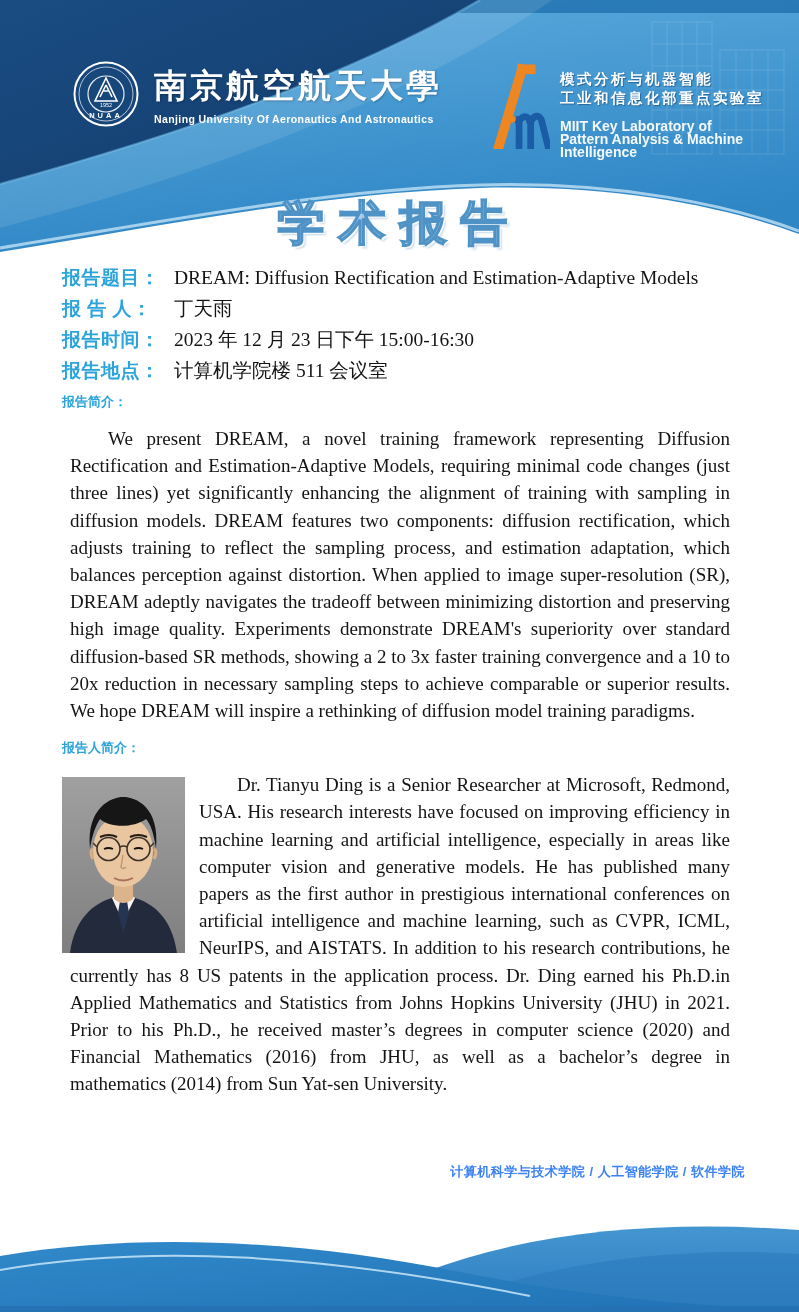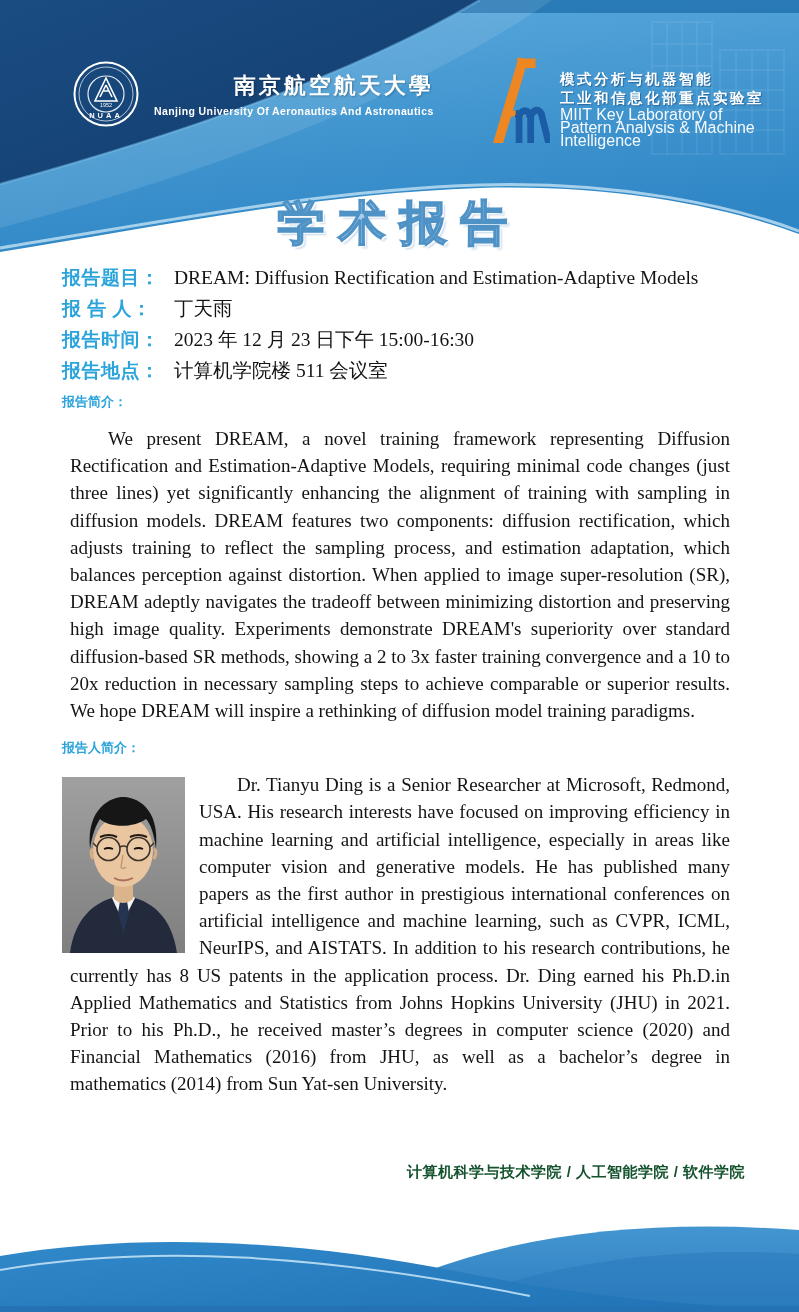--- a/index.html
+++ b/index.html
@@ -7,27 +7,27 @@
     position:relative;width:799px;height:1312px;margin:0 auto;
     background:#ffffff;overflow:hidden;
     font-family:"Liberation Sans", sans-serif;
   }
   
   .header{position:absolute;top:0;left:0;width:799px;height:258px;}
   .header svg.bg{position:absolute;top:0;left:0;}
   .uni-block{position:absolute;top:60px;left:72px;display:flex;align-items:center;color:#fff;}
   .uni-seal{width:68px;height:68px;flex:0 0 auto;}
   .uni-text{margin-left:14px;}
-  .uni-zh{font-size:22px;letter-spacing:3px;font-family:Liberation Sans, sans-serif;font-weight:bold;text-shadow:1px 1px 2px rgba(0,0,0,.25);text-align:right;}
+  .uni-zh{font-size:33px;letter-spacing:3px;font-family:Liberation Sans, sans-serif;font-weight:bold;text-shadow:1px 1px 2px rgba(0,0,0,.25);text-align:right;}
   .uni-en{font-size:10.5px;font-weight:bold;letter-spacing:.4px;margin-top:4px;}
   .lab-block{position:absolute;top:52px;left:492px;display:flex;align-items:center;color:#fff;}
   .lab-logo{width:58px;height:86px;flex:0 0 auto;}
   .lab-text{margin-left:10px;margin-top:18px;}
   .lab-zh{font-size:14.5px;font-weight:bold;letter-spacing:2.5px;line-height:19px;text-shadow:1px 1px 1px rgba(20,70,120,.6);}
-  .lab-en{font-size:16px;line-height:13px;margin-top:0;opacity:.95;}
+  .lab-en{font-size:14px;line-height:13px;margin-top:12px;opacity:.95;font-weight:bold;}
   .page-title{
     position:absolute;top:192px;left:0;width:100%;text-align:center;
     font-size:47px;font-weight:bold;letter-spacing:14px;
     color:#a9cdea;-webkit-text-stroke:1.5px #4e92c6;
     text-shadow:2px 2px 0 rgba(255,255,255,.85), 3px 3px 2px rgba(90,140,190,.35);
     font-family:"Liberation Sans", sans-serif;
   }
   
   .content{position:absolute;top:262px;left:62px;width:676px;color:#111;}
   .field-row{display:flex;line-height:31px;}
@@ -48,21 +48,21 @@
   .speaker-photo{
     float:left;width:123px;height:176px;margin:6px 14px 4px 0;
     background:linear-gradient(180deg,#9c9c9c,#848484);
   }
   
   .footer-logo{position:absolute;left:70px;top:1112px;width:310px;text-align:center;color:#8f8f8f;}
   .footer-logo .mark{width:74px;height:66px;}
   .footer-center-zh{font-size:13.5px;font-weight:bold;letter-spacing:2px;margin-top:2px;color:#8f8f8f;}
   .footer-center-en{font-size:6.5px;color:#b0b0b0;margin-top:2px;letter-spacing:.2px;}
   .footer-depts{
-    position:absolute;right:54px;top:1163px;font-size:15px;font-weight:bold;color:#14532d;letter-spacing:.5px;
+    position:absolute;right:54px;top:1163px;font-size:13px;font-weight:bold;color:#3b82f6;letter-spacing:.5px;
   }
   .footer-waves{position:absolute;left:0;bottom:0;width:799px;height:102px;}
 </style>
 </head>
 <body>
 
 <div class="poster">
 
   <div class="header">
     <svg class="bg" width="799" height="258" viewBox="0 0 799 258">

